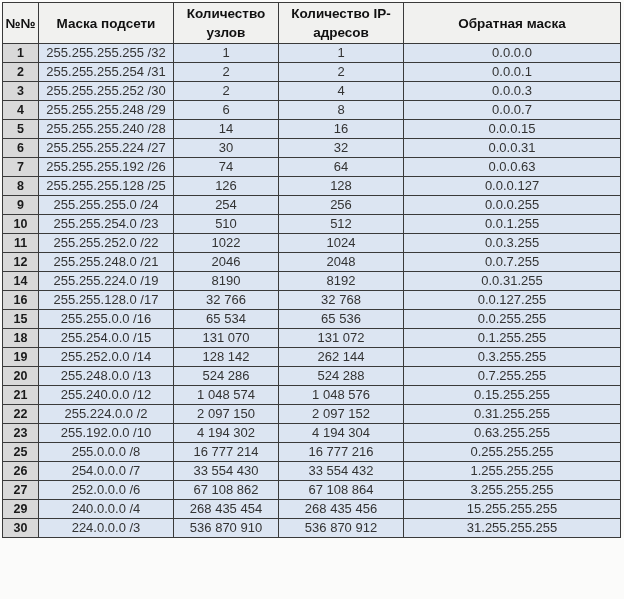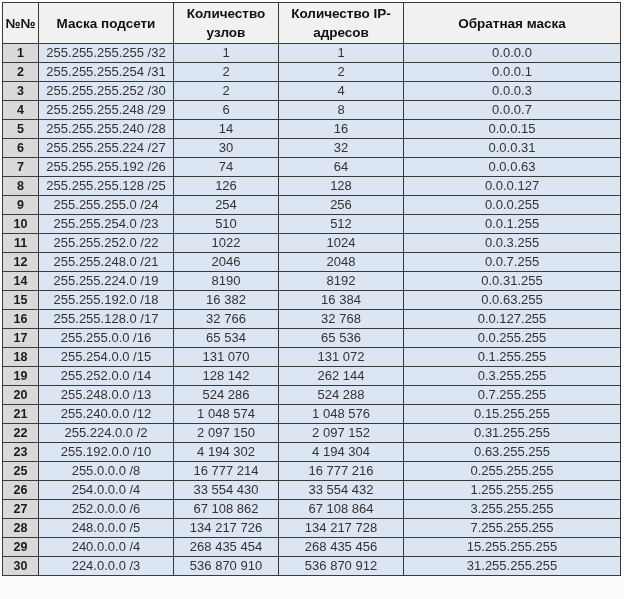--- a/index.html
+++ b/index.html
@@ -166,35 +166,28 @@
           <td>0.0.7.255</td>
         </tr>
         <tr>
           <td class="num-cell">14</td>
           <td>255.255.224.0 /19</td>
           <td>8190</td>
           <td>8192</td>
           <td>0.0.31.255</td>
         </tr>
         <tr>
-          <td class="num-cell">15</td>
-          <td>255.255.192.0 /18</td>
-          <td>16 382</td>
-          <td>16 384</td>
-          <td>0.0.63.255</td>
-        </tr>
-        <tr>
           <td class="num-cell">16</td>
           <td>255.255.128.0 /17</td>
           <td>32 766</td>
           <td>32 768</td>
           <td>0.0.127.255</td>
         </tr>
         <tr>
-          <td class="num-cell">17</td>
+          <td class="num-cell">15</td>
           <td>255.255.0.0 /16</td>
           <td>65 534</td>
           <td>65 536</td>
           <td>0.0.255.255</td>
         </tr>
         <tr>
           <td class="num-cell">18</td>
           <td>255.254.0.0 /15</td>
           <td>131 070</td>
           <td>131 072</td>
@@ -237,40 +230,33 @@
         </tr>
         <tr>
           <td class="num-cell">25</td>
           <td>255.0.0.0 /8</td>
           <td>16 777 214</td>
           <td>16 777 216</td>
           <td>0.255.255.255</td>
         </tr>
         <tr>
           <td class="num-cell">26</td>
-          <td>254.0.0.0 /4</td>
+          <td>254.0.0.0 /7</td>
           <td>33 554 430</td>
           <td>33 554 432</td>
           <td>1.255.255.255</td>
         </tr>
         <tr>
           <td class="num-cell">27</td>
           <td>252.0.0.0 /6</td>
           <td>67 108 862</td>
           <td>67 108 864</td>
           <td>3.255.255.255</td>
         </tr>
         <tr>
-          <td class="num-cell">28</td>
-          <td>248.0.0.0 /5</td>
-          <td>134 217 726</td>
-          <td>134 217 728</td>
-          <td>7.255.255.255</td>
-        </tr>
-        <tr>
           <td class="num-cell">29</td>
           <td>240.0.0.0 /4</td>
           <td>268 435 454</td>
           <td>268 435 456</td>
           <td>15.255.255.255</td>
         </tr>
         <tr>
           <td class="num-cell">30</td>
           <td>224.0.0.0 /3</td>
           <td>536 870 910</td>

